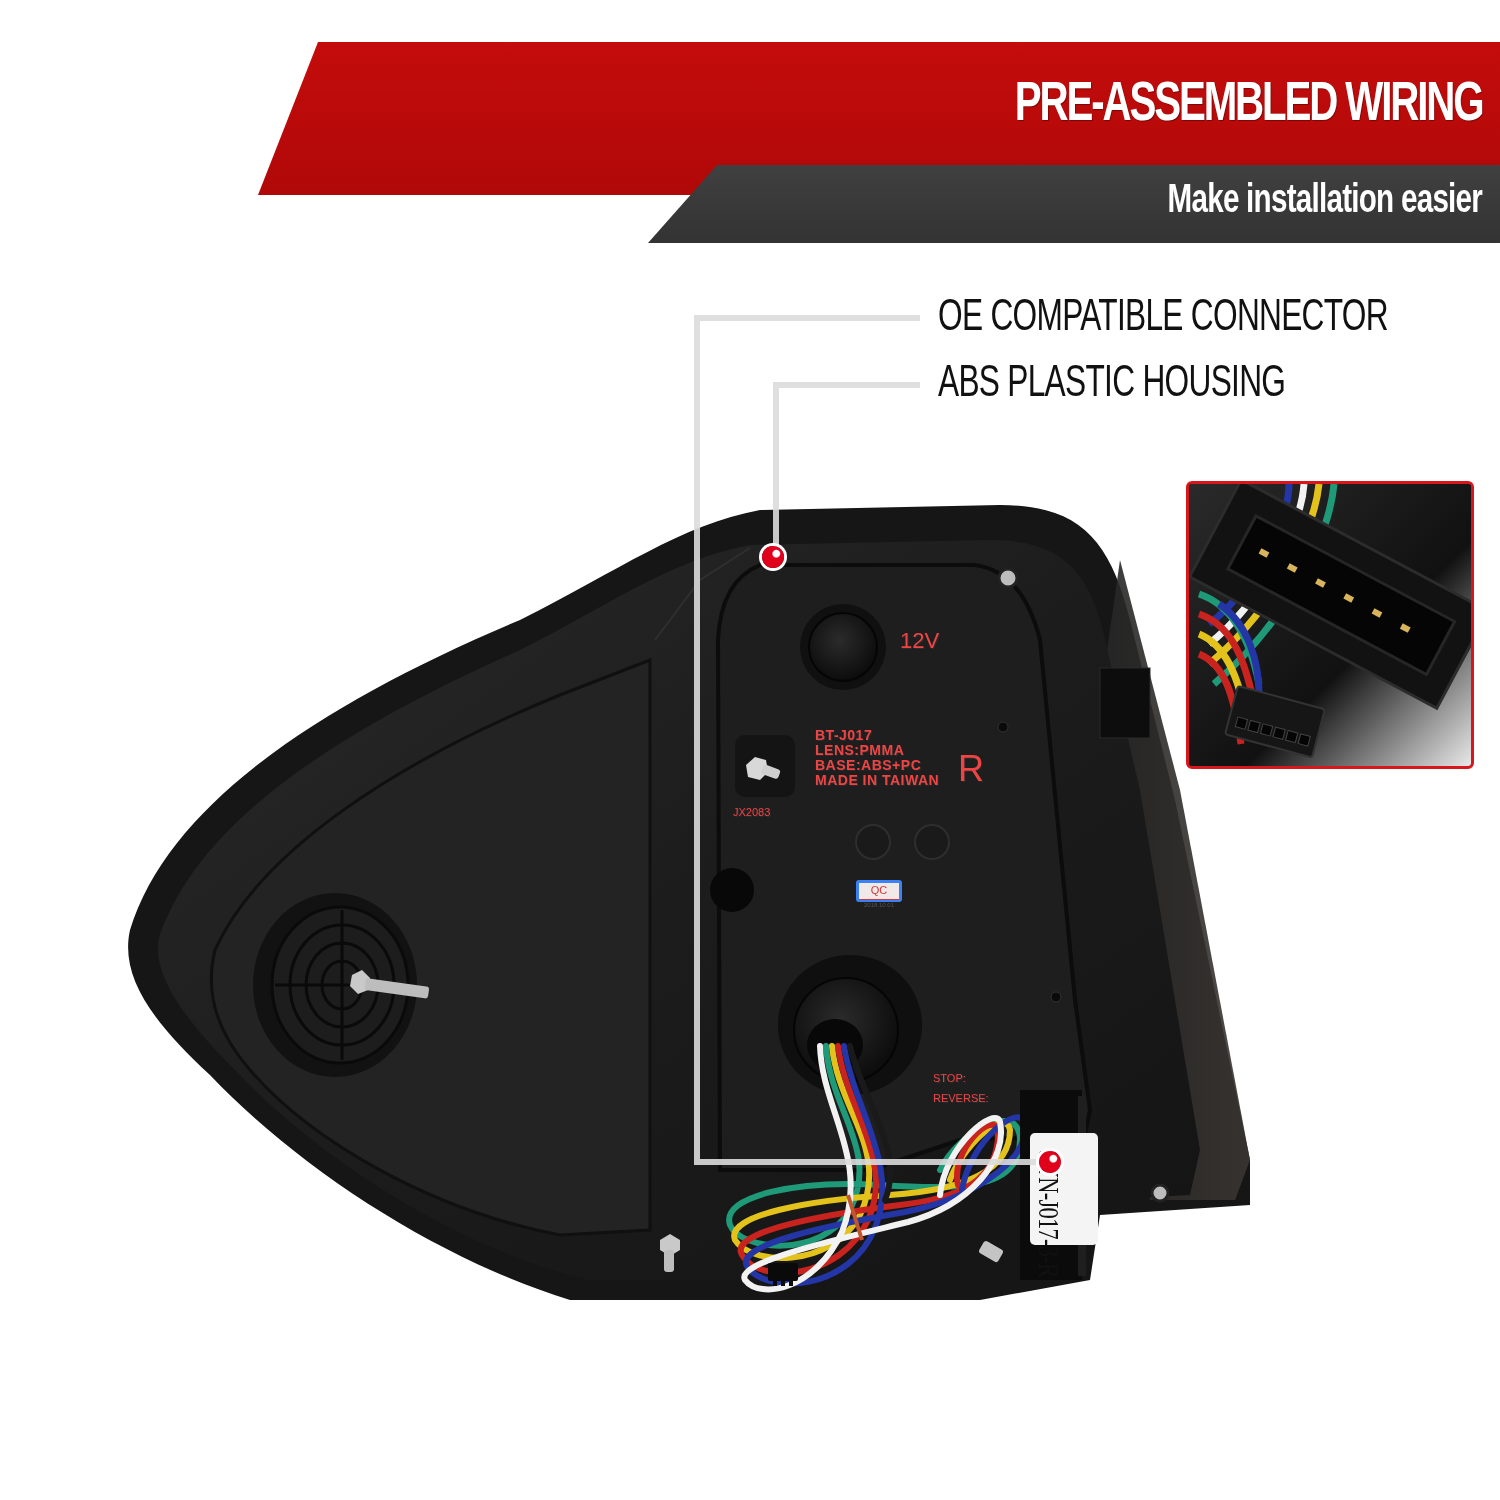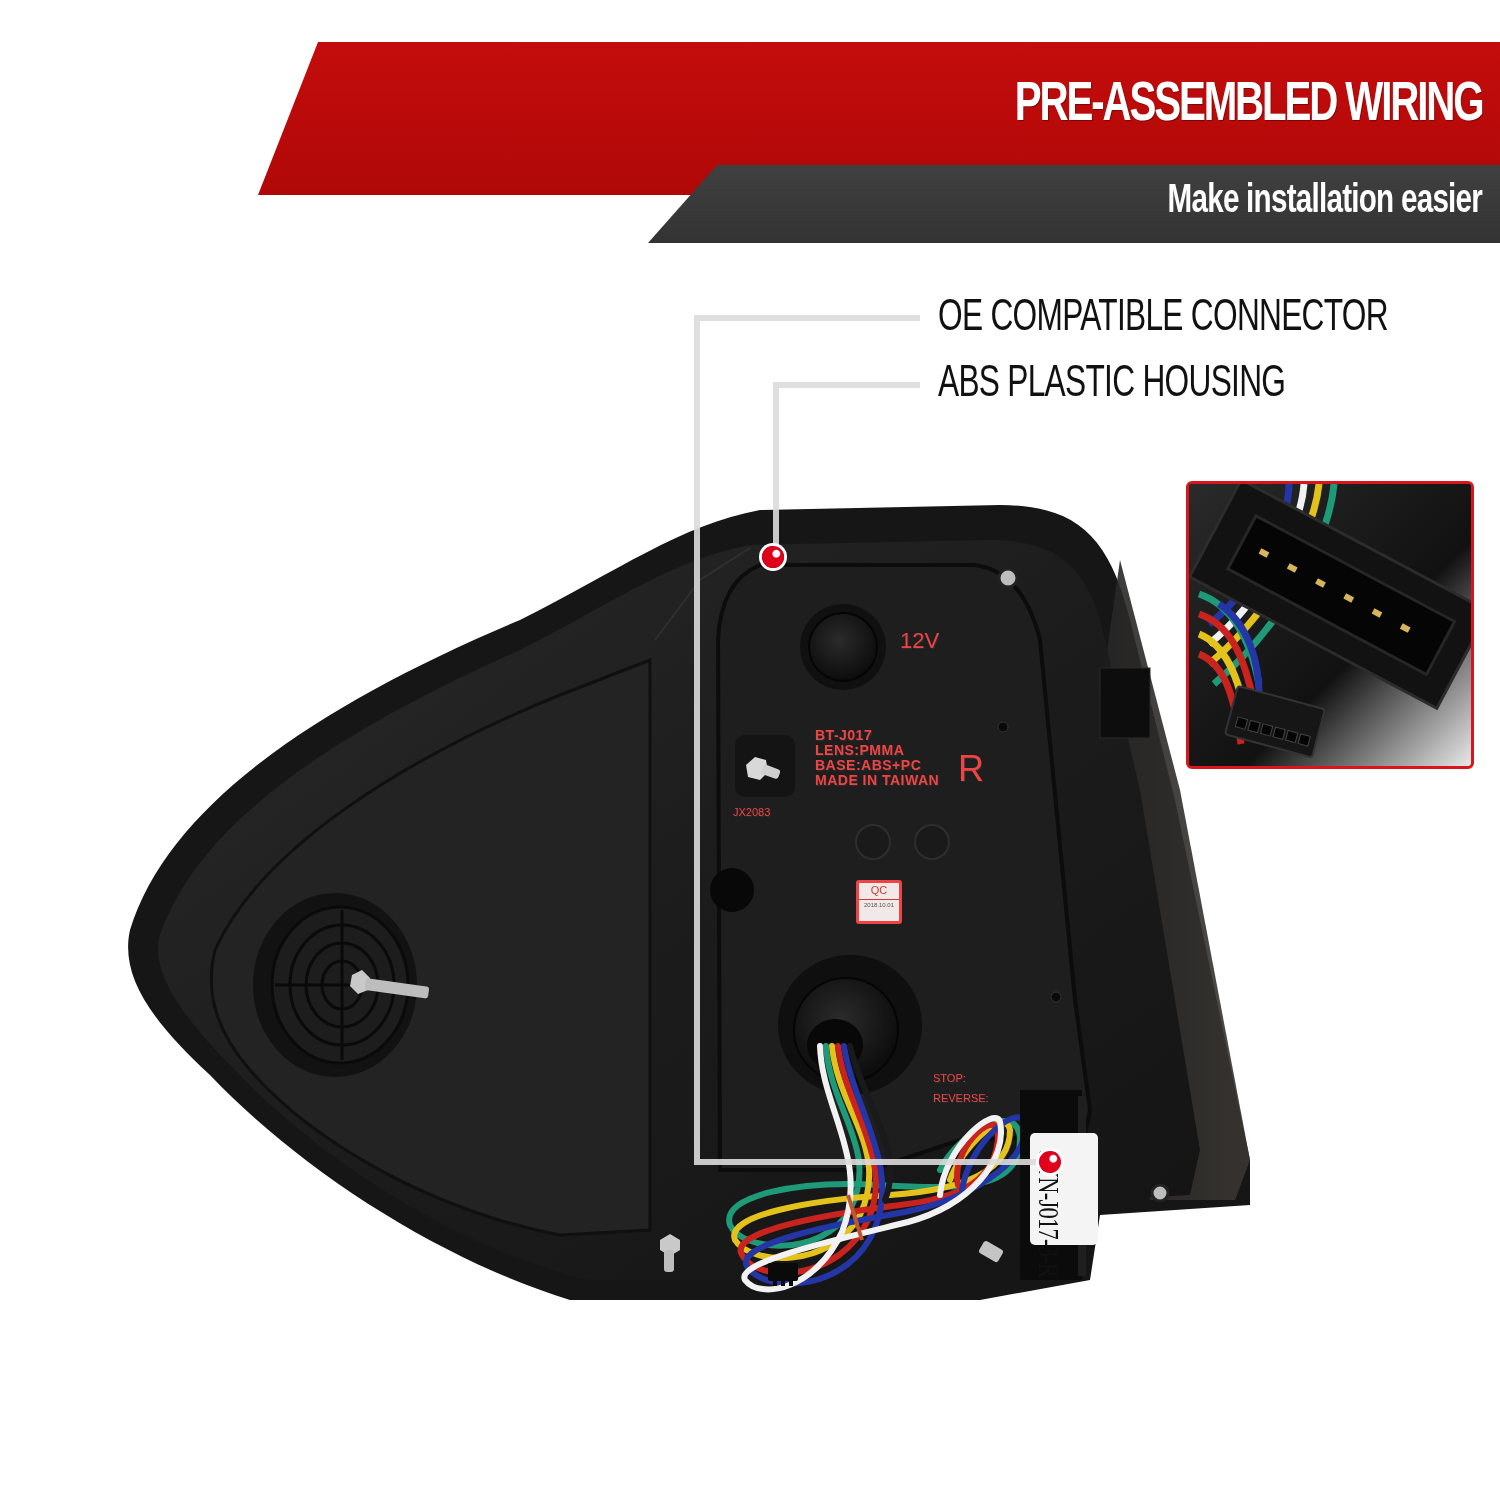--- a/index.html
+++ b/index.html
@@ -28,22 +28,22 @@
   
   .product { position: absolute; left: 0; top: 0; width: 1500px; height: 1500px; }
 
   
   .inset { position: absolute; left: 1186px; top: 481px; width: 282px; height: 282px;
      border: 3px solid #d9161c; border-radius: 6px; overflow: hidden; background: #1a1a1a; }
   .label-syn-text { position: absolute; left: 1066px; top: 1150px; font-family: "Liberation Serif", serif;
      font-size: 30px; color: #111; transform: rotate(90deg) scaleX(0.75); transform-origin: left top;
      white-space: nowrap; letter-spacing: -1px; }
 
-  .qc-label { position: absolute; left: 856px; top: 880px; width: 46px; height: 44px;
-     background: #f1e8e8; border: 3px solid #ef4444; border-radius: 3px; box-sizing: border-box; }
+  .qc-label { position: absolute; left: 856px; top: 880px; width: 46px; height: 22px;
+     background: #f1e8e8; border: 3px solid #3b82f6; border-radius: 3px; box-sizing: border-box; }
   .qc-title { position: absolute; left: 0; right: 0; top: 1px; text-align: center; color: #d23a3a;
      font-size: 11px; font-family: "Liberation Sans", sans-serif; }
   .qc-date { position: absolute; left: 0; right: 0; top: 16px; text-align: center; color: #555;
      font-size: 6px; font-family: "Liberation Sans", sans-serif; border-top: 1px solid #d23a3a; padding-top: 2px; }
 
   .embossed { position: absolute; color: #ef4444; font-family: "Liberation Sans", sans-serif;
      text-shadow: 1px 1px 0 rgba(255,255,255,0.06); white-space: pre; }
   .emb-12v { left: 900px; top: 628px; font-size: 22px; }
   .emb-info { left: 815px; top: 728px; font-size: 14px; line-height: 15px; letter-spacing: 0.5px; font-weight: bold; }
   .emb-r { left: 958px; top: 748px; font-size: 36px; }

